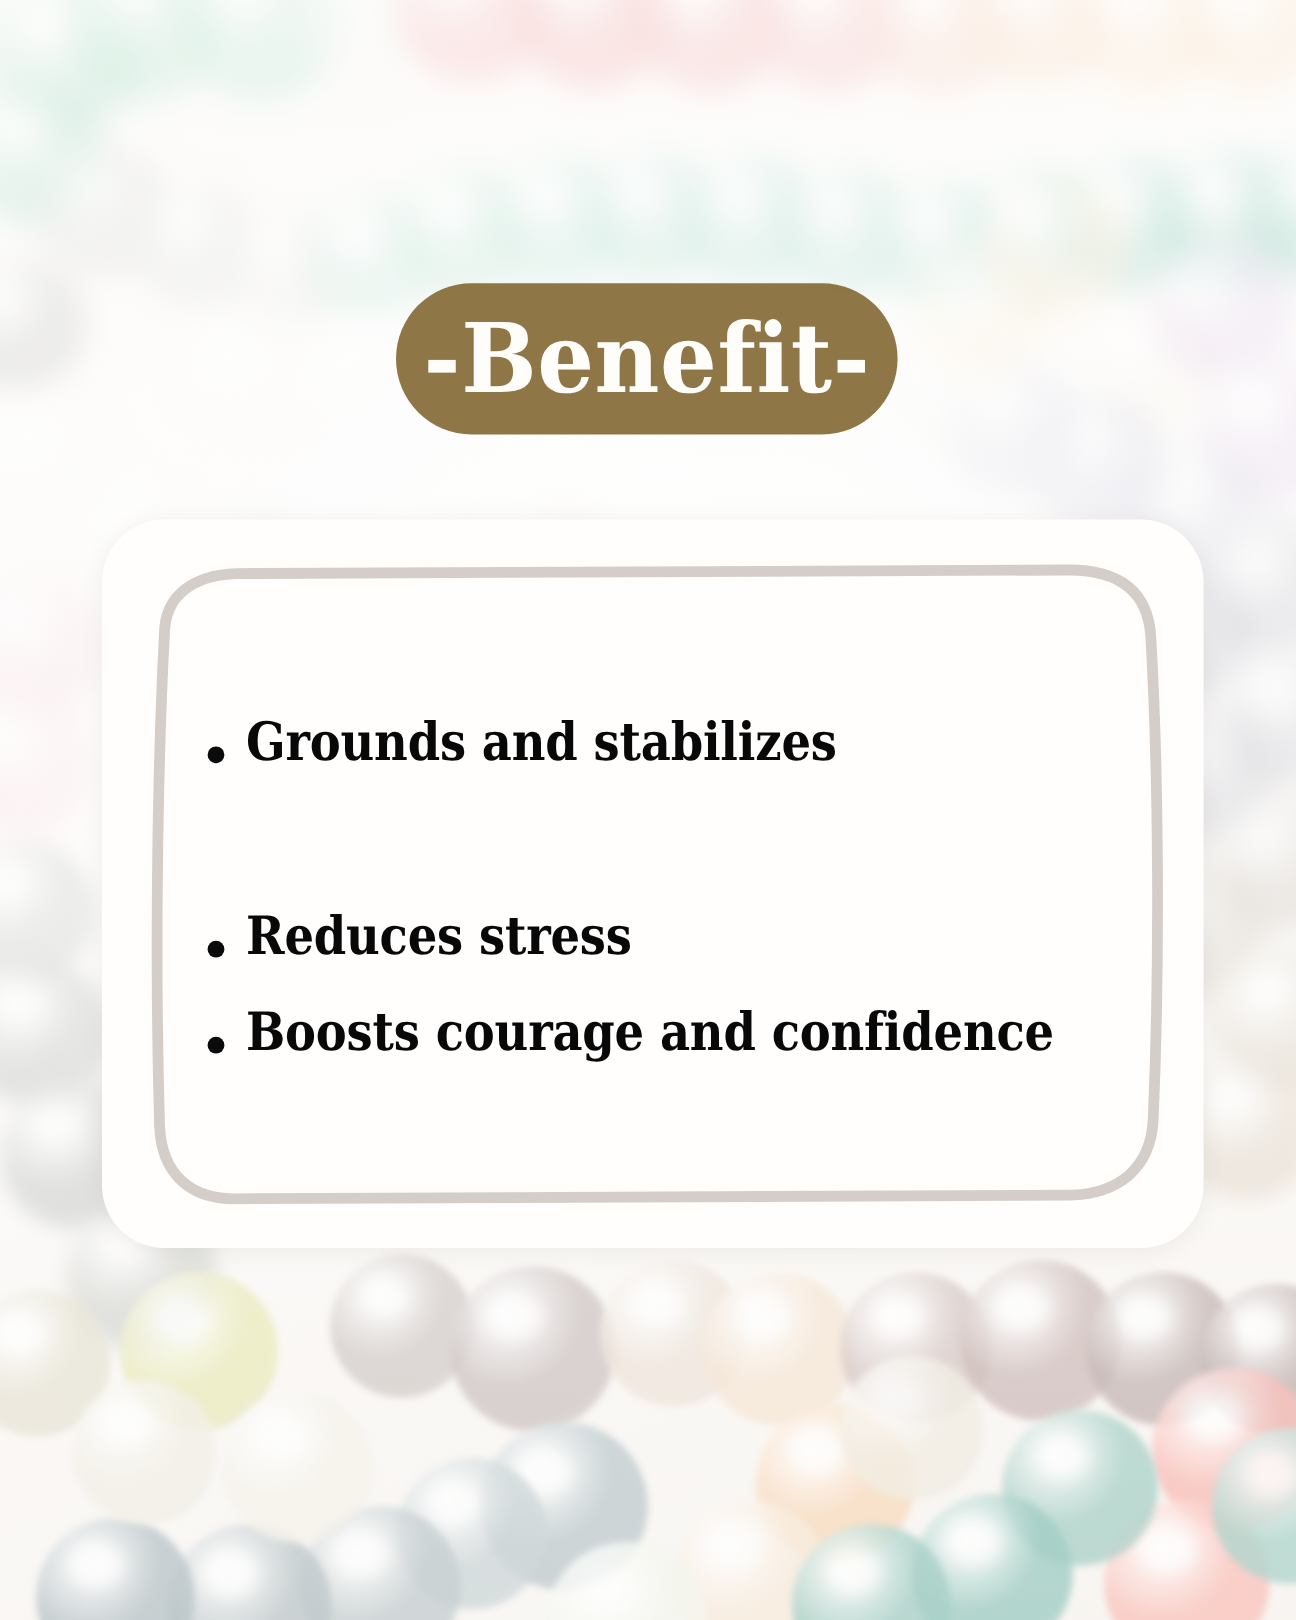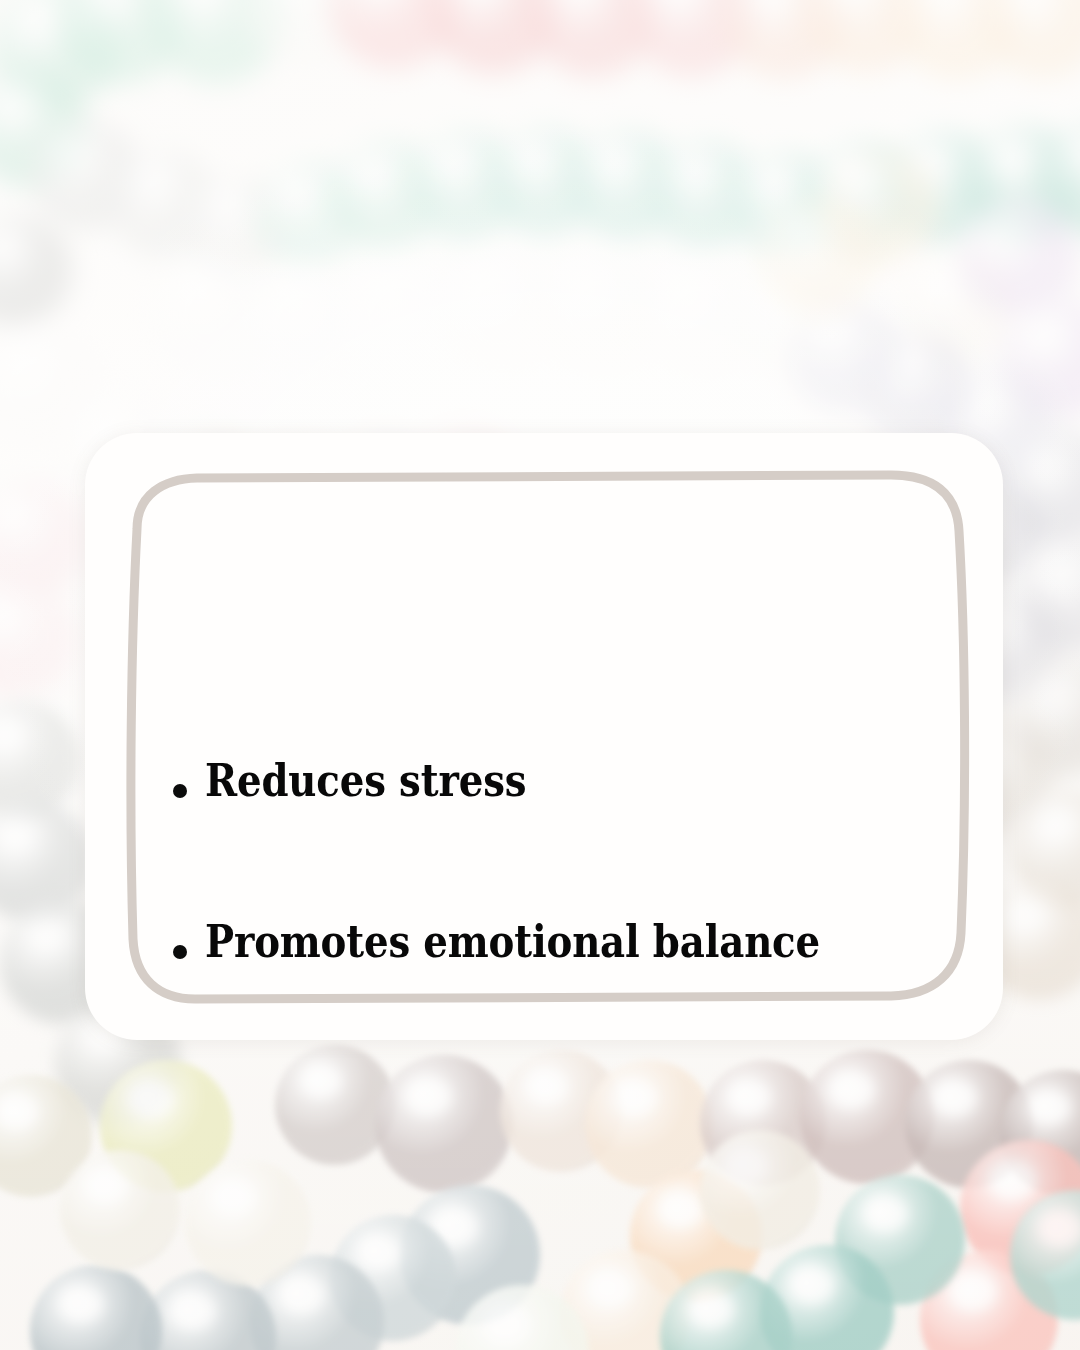--- a/index.html
+++ b/index.html
@@ -167,40 +167,47 @@
         <div class="bead blur-lo" style="left: 720px; top: 1330px; width: 132px; height: 132px; background: radial-gradient(circle at 34% 28%, rgb(255, 255, 255) 0%, rgb(122, 184, 171) 46%, rgb(122, 184, 171) 72%, rgba(0, 0, 0, 0.16) 100%);"></div>
         <div class="bead blur-lo" style="left: 1070px; top: 1250px; width: 130px; height: 130px; background: radial-gradient(circle at 34% 28%, rgb(255, 255, 255) 0%, rgb(134, 191, 179) 46%, rgb(134, 191, 179) 72%, rgba(0, 0, 0, 0.16) 100%);"></div>
         <div class="bead blur-lo" style="left: 760px; top: 1190px; width: 120px; height: 120px; background: radial-gradient(circle at 34% 28%, rgb(255, 255, 255) 0%, rgb(234, 227, 212) 46%, rgb(234, 227, 212) 72%, rgba(0, 0, 0, 0.16) 100%);"></div>
         <div class="bead blur-lo" style="left: 245px; top: 1220px; width: 126px; height: 126px; background: radial-gradient(circle at 34% 28%, rgb(255, 255, 255) 0%, rgb(241, 236, 224) 46%, rgb(241, 236, 224) 72%, rgba(0, 0, 0, 0.16) 100%);"></div>
         <div class="bead blur-lo" style="left: 120px; top: 1210px; width: 120px; height: 120px; background: radial-gradient(circle at 34% 28%, rgb(255, 255, 255) 0%, rgb(236, 231, 218) 46%, rgb(236, 231, 218) 72%, rgba(0, 0, 0, 0.16) 100%);"></div>
       </div>
     <div class="wash"></div>
     <div class="wash2"></div>
   </div>
 
+  <div class="badge">
+    <span class="badge-text">-Benefit-</span>
+  </div>
 
   <div class="card">
 
     <svg class="card-border" viewBox="0 0 918 607">
       <path d="M 52 96
                C 52 62, 78 46, 112 45
                L 806 42
                C 848 42, 872 60, 874 98
                C 880 200, 882 360, 876 500
                C 874 540, 848 562, 806 563
                L 110 566
                C 74 566, 50 546, 48 506
                C 44 370, 46 210, 52 96 Z" fill="none" stroke="#d5cdc7" stroke-width="9" stroke-linecap="round"></path>
     </svg>
 
     <div class="list" id="benefit-list">
+        <div class="row" style="top: 163px;">
+          <span class="dot"></span>
+          <span class="txt">Grounds and stabilizes</span>
+        </div>
         <div class="row" style="top: 325px;">
           <span class="dot"></span>
           <span class="txt">Reduces stress</span>
         </div>
-        <div class="row" style="top: 486px;">
+        <div class="row" style="top: 405px;">
           <span class="dot"></span>
-          <span class="txt">Promotes emotional balance</span>
+          <span class="txt">Boosts courage and confidence</span>
         </div>
       </div>
   </div>
 
 </div>
 
 </body></html>

